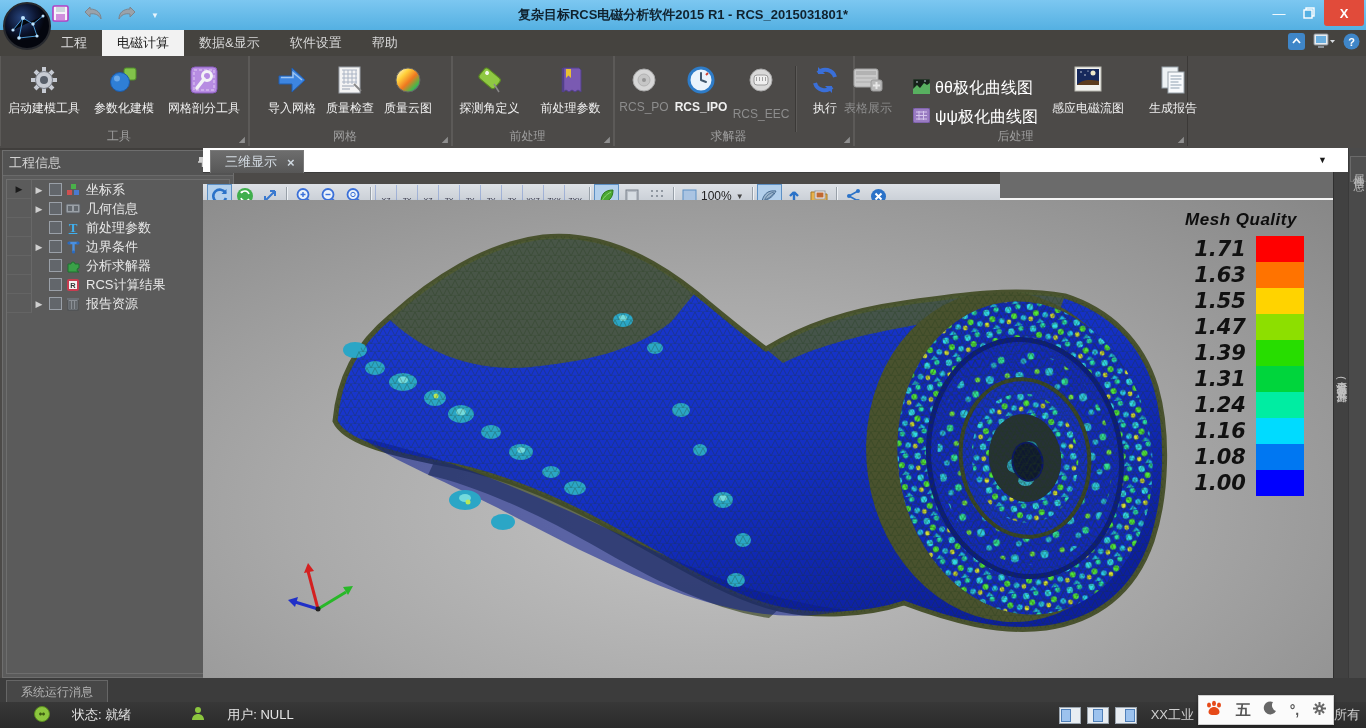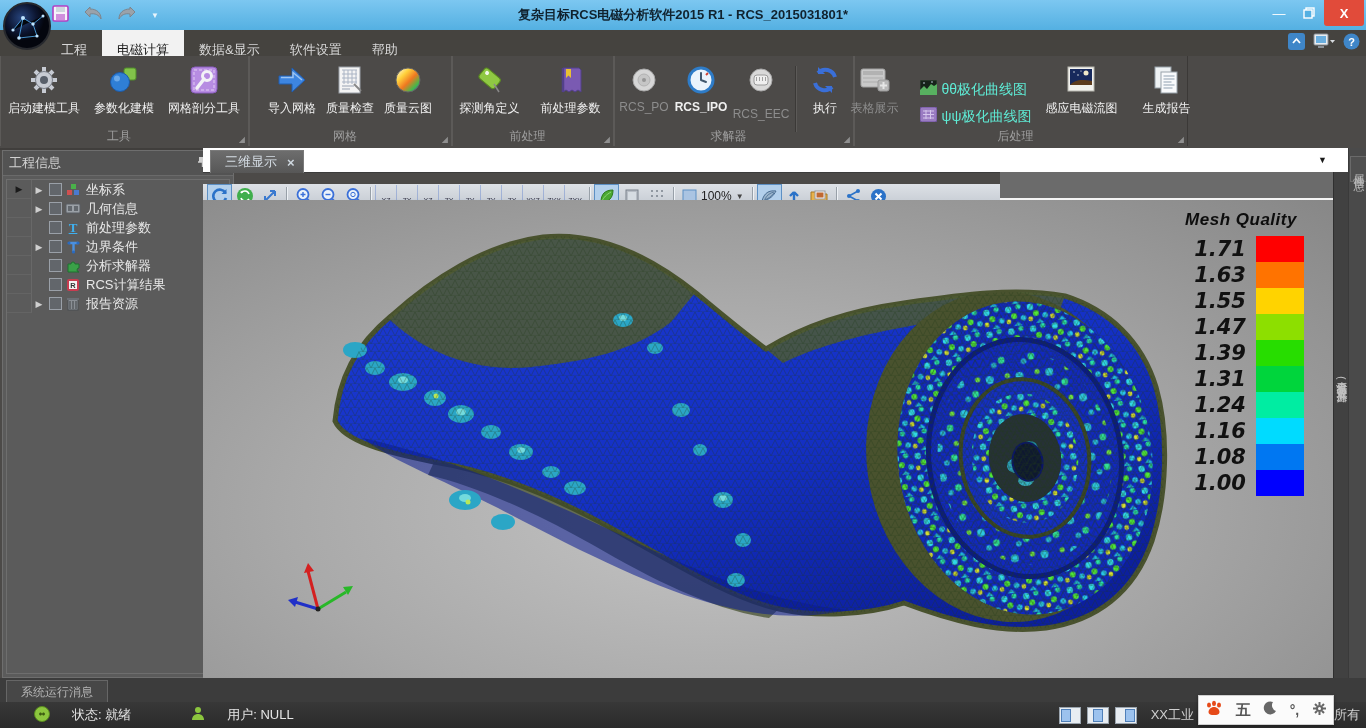--- a/index.html
+++ b/index.html
@@ -10,36 +10,36 @@
   .titlebar{left:0;top:0;width:1366px;height:30px;background:linear-gradient(#7cc7f1,#54b0e2);}
   .qat{left:52px;top:4px;display:flex;gap:14px;align-items:center;height:22px;}
   .win-title{left:0;top:0;width:1366px;height:30px;line-height:30px;text-align:center;
              font-size:13px;color:#10222e;font-weight:bold;}
   .winbtns{right:2px;top:0;display:flex;height:27px;}
   .winbtn{width:30px;height:26px;display:flex;align-items:center;justify-content:center;color:#fff;font-size:13px;}
   .winbtn.close{width:40px;background:#e14b3a;border-radius:0 0 3px 3px;font-weight:bold;}
   .logo{left:3px;top:2px;width:48px;height:48px;z-index:9;}
   
   .tabrow{left:0;top:30px;width:1366px;height:26px;background:#45433f;display:flex;padding-left:46px;box-sizing:border-box;}
-  .rtab{padding:7px 15px;line-height:26px;font-size:13px;color:#d8d8d8;cursor:default;}
+  .rtab{padding:0 15px;line-height:26px;font-size:13px;color:#d8d8d8;cursor:default;}
   .rtab.sel{background:#f2f2f2;color:#1b1b1b;}
   .tabrow-right{right:6px;top:32px;display:flex;gap:8px;align-items:center;height:22px;}
   
   .ribbon{left:0;top:56px;width:1366px;height:92px;background:#4c4a48;border-bottom:2px solid #403e3c;}
   .group{position:absolute;top:0;height:90px;border-right:1px solid #3b3937;box-shadow:1px 0 0 #5c5a58 inset, -1px 0 0 #5c5a58;}
   .gitems{position:absolute;left:0;top:2px;right:0;display:flex;justify-content:center;gap:2px;}
   .glabel{position:absolute;bottom:1px;left:0;right:10px;text-align:center;font-size:12px;color:#9e9e9e;}
   .gcorner{position:absolute;right:3px;bottom:2px;font-size:8px;color:#8f8f8f;}
   .rbtn{display:flex;flex-direction:column;align-items:center;padding-top:4px;min-width:56px;}
   .rbtn .ric{height:36px;display:flex;align-items:center;justify-content:center;}
   .rbtn .rlb{font-size:12px;color:#efefef;white-space:nowrap;margin-top:2px;}
   .rbtn.dis .rlb{color:#8d8d8d;}
   .smallstack{display:flex;flex-direction:column;justify-content:center;gap:8px;padding:8px 4px 0 4px;}
   .srow{display:flex;align-items:center;gap:5px;}
-  .srow .rlb{font-size:14px;color:#5eead4;white-space:nowrap;}
+  .srow .rlb{font-size:16px;color:#ffffff;white-space:nowrap;}
   .vsep{width:1px;background:#3b3937;box-shadow:1px 0 0 #5c5a58;margin:8px 3px;}
   
   .leftpanel{left:2px;top:150px;width:232px;height:528px;background:#5b5b5b;border:1px solid #6e6e6e;box-sizing:border-box;}
   .lp-head{height:24px;background:#535353;border-bottom:1px solid #6a6a6a;display:flex;align-items:center;padding:0 6px;}
   .lp-title{font-size:13px;color:#d2d2d2;flex:1;}
   .tree{position:absolute;left:3px;top:28px;right:3px;bottom:3px;border:1px solid #6e6e6e;background:#5b5b5b;}
   .trow{display:flex;align-items:center;height:19px;}
   .gutter{width:24px;align-self:stretch;border-right:1px solid #686868;border-bottom:1px solid #646464;
           display:flex;align-items:center;justify-content:center;color:#1a1a1a;font-size:9px;}
   .expander{width:14px;text-align:center;color:#cfcfcf;font-size:9px;}

